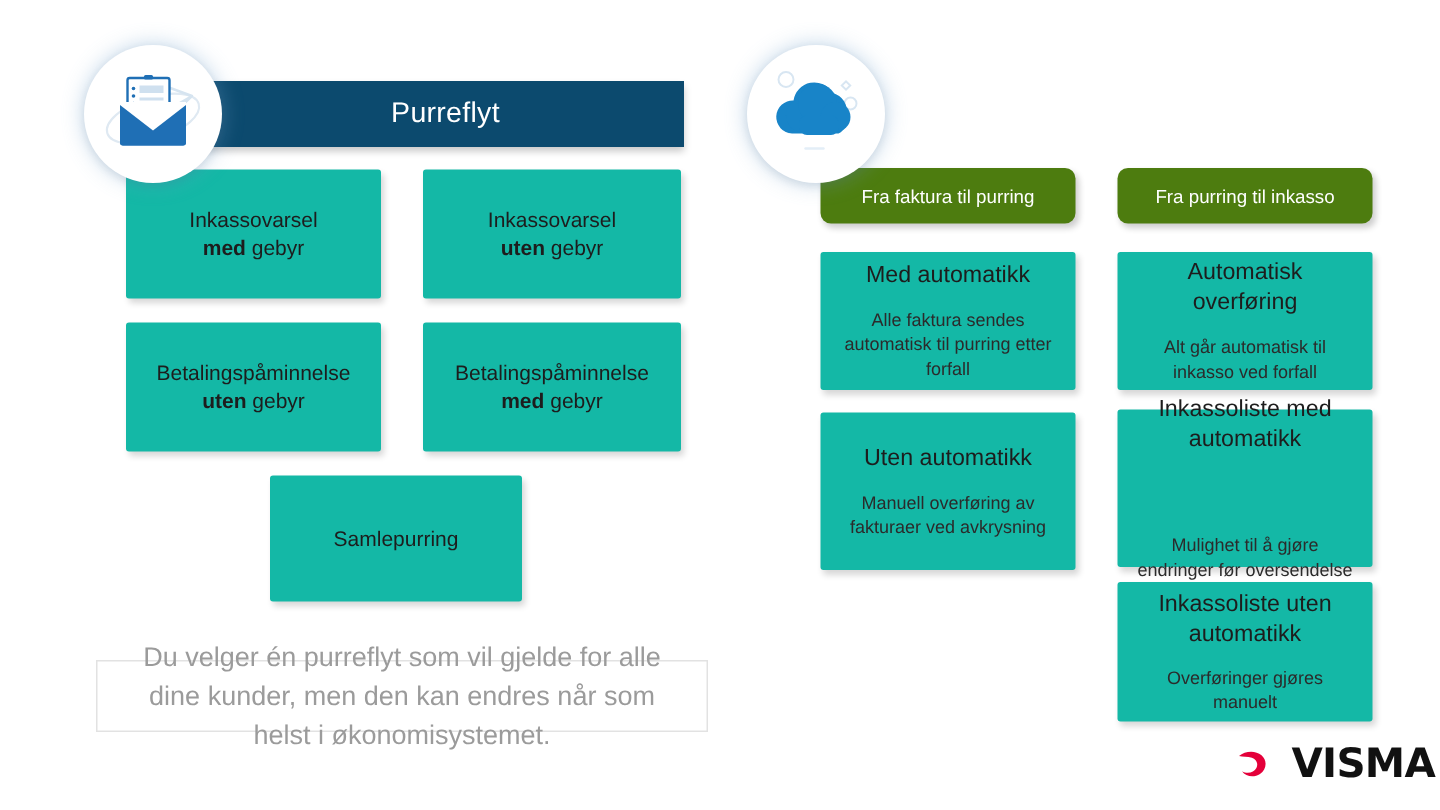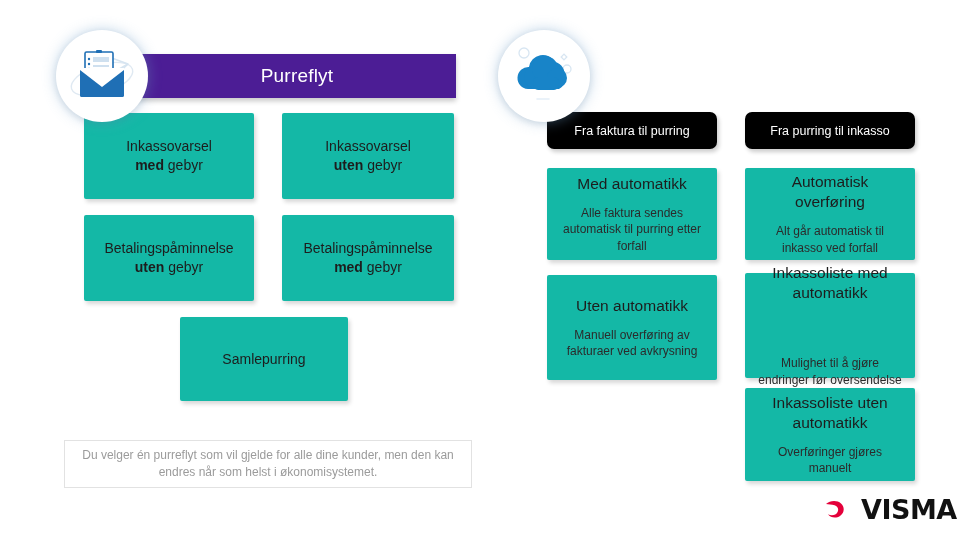--- a/index.html
+++ b/index.html
@@ -8,21 +8,21 @@
     background: #ffffff;
     font-family: "Liberation Sans", "DejaVu Sans", sans-serif;
     overflow: hidden;
   }
   .stage { position: relative; width: 960px; height: 540px; }
 
   
   .header-bar {
     position: absolute;
     height: 44px;
-    background: #4c1d95;
+    background: #0c4a6e;
     color: #ffffff;
     display: flex; align-items: center; justify-content: center;
     box-shadow: 0 3px 5px rgba(0,0,0,0.22);
   }
   .header-bar .title {
     font-size: 19px; font-weight: 400; letter-spacing: .2px;
     color: #ffffff; padding-left: 50px;
   }
   #hdr-left  { left: 88px;  top: 54px; width: 368px; }
   #hdr-right { left: 530px; top: 54px; width: 385px; }
@@ -69,40 +69,40 @@
   #card-r1 { left: 547px; top: 168px; width: 170px; height: 92px; }
   #card-r2 { left: 745px; top: 168px; width: 170px; height: 92px; }
   #card-r3 { left: 547px; top: 275px; width: 170px; height: 105px; }
   #card-r4 { left: 745px; top: 273px; width: 170px; height: 105px; gap: 41px; }
   #card-r5 { left: 745px; top: 388px; width: 170px; height: 93px; }
 
   
   .pill {
     position: absolute;
     height: 37px; border-radius: 7px;
-    background: #000000;
+    background: #4d7c0f;
     color: #ffffff;
     display: flex; align-items: center; justify-content: center;
     font-size: 12.5px;
     box-shadow: 2px 3px 4px rgba(0,0,0,0.2);
   }
   #pill-1 { left: 547px; top: 112px; width: 170px; }
   #pill-2 { left: 745px; top: 112px; width: 170px; }
 
   
   #note {
     position: absolute;
     left: 64px; top: 440px; width: 408px; height: 48px;
     background: #ffffff;
     border: 1px solid #e2e2e2;
     display: flex; align-items: center; justify-content: center;
     text-align: center;
   }
   #note .note-text {
-    font-size: 12px; color: #9b9b9b; line-height: 1.45; padding: 0 14px;
+    font-size: 18px; color: #9b9b9b; line-height: 1.45; padding: 0 14px;
   }
 
   
   #logo {
     position: absolute; left: 824px; top: 494px;
     display: flex; align-items: center; gap: 9px;
   }
   #logo .wordmark {
     font-family: "DejaVu Sans", sans-serif;
     font-size: 27px; font-weight: bold; color: #111111;

